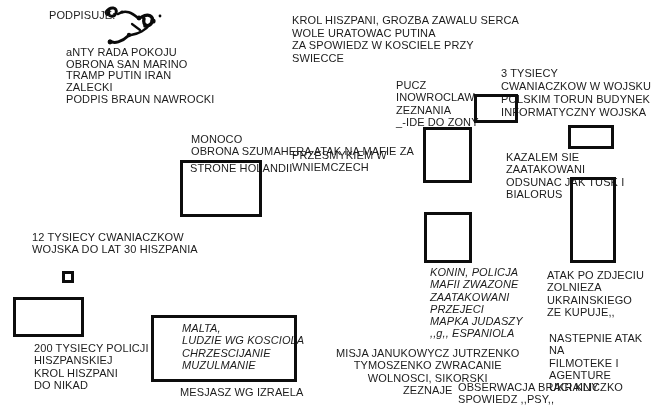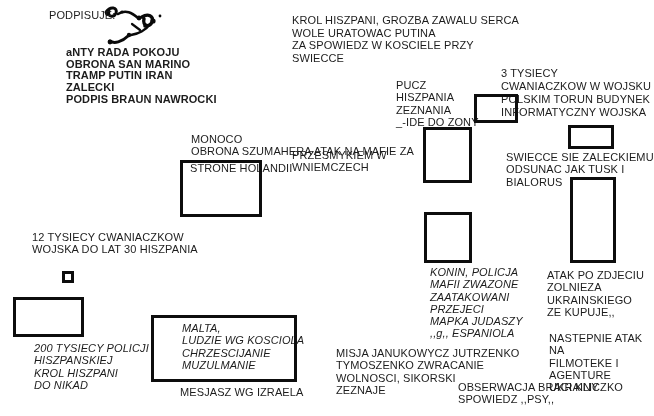--- a/index.html
+++ b/index.html
@@ -20,33 +20,33 @@
     margin-left:24px;
   }
   .box{
     position:absolute;
     border:3px solid #0d0d0d;
     background:transparent;
     box-sizing:border-box;
   }
   
   #t-podpisuje{left:25px;top:9px;}
-  #t-anty{left:42px;top:47px;line-height:11.7px;font-weight:bold;}
+  #t-anty{left:42px;top:47px;line-height:11.7px;}
   #t-krol{left:268px;top:14px;line-height:12.6px;}
   #t-pucz{left:372px;top:79px;}
   #t-tysiecy5{left:477px;top:67px;line-height:12.9px;}
   #t-monoco{left:167px;top:133px;}
   #t-przesmykiem{left:268px;top:149px;}
   #t-strone{left:166px;top:162px;}
   #t-kazalem{left:482px;top:151px;}
   #t-tysiecy10{left:8px;top:231px;}
-  #t-policji{left:10px;top:342px;font-style:italic;}
+  #t-policji{left:10px;top:342px;}
   #t-malta{left:158px;top:322px;font-style:italic;}
   #t-mesjasz{left:156px;top:386px;}
-  #t-misja{left:312px;top:347px;}
+  #t-misja{left:312px;top:347px;text-align:center;}
   #t-konin{left:406px;top:266px;font-style:italic;}
   #t-atak{left:523px;top:269px;}
   #t-nastepnie{left:525px;top:332px;}
   #t-obserwacja{left:434px;top:381px;}
   
   #box-informatyczny{left:474px;top:94px;width:44px;height:29px;}
   #box-pucz{left:423px;top:127px;width:49px;height:56px;}
   #box-right-small{left:568px;top:125px;width:46px;height:24px;}
   #box-right-tall{left:570px;top:177px;width:46px;height:86px;}
   #box-holandii{left:180px;top:160px;width:82px;height:57px;}
@@ -84,33 +84,33 @@
 <div id="t-anty" class="blk">aNTY RADA POKOJU
 OBRONA SAN MARINO
 TRAMP PUTIN IRAN
 ZALECKI
 PODPIS BRAUN NAWROCKI</div>
 <div id="t-krol" class="blk">KROL HISZPANI, GROZBA ZAWALU SERCA
 WOLE URATOWAC PUTINA
 ZA SPOWIEDZ W KOSCIELE PRZY
 SWIECCE</div>
 <div id="t-pucz" class="blk">PUCZ
-HISZPANIA
+INOWROCLAW
 ZEZNANIA
 _-IDE DO ZONY</div>
 <div id="t-tysiecy5" class="blk">3 TYSIECY
 CWANIACZKOW W WOJSKU
 POLSKIM TORUN BUDYNEK
 INFORMATYCZNY WOJSKA</div>
 <div id="t-monoco" class="blk">MONOCO
 OBRONA SZUMAHERA  ATAK NA MAFIE ZA</div>
 <div id="t-przesmykiem" class="blk">PRZESMYKIEM W
 WNIEMCZECH</div>
 <div id="t-strone" class="blk">STRONE HOLANDII</div>
-<div id="t-kazalem" class="blk">SWIECCE SIE ZALECKIEMU
+<div id="t-kazalem" class="blk">KAZALEM SIE ZAATAKOWANI
 ODSUNAC JAK TUSK I BIALORUS</div>
 <div id="t-tysiecy10" class="blk">12 TYSIECY CWANIACZKOW
 WOJSKA DO LAT 30 HISZPANIA</div>
 <div id="t-policji" class="blk">200 TYSIECY POLICJI
 HISZPANSKIEJ
 KROL HISZPANI
 DO NIKAD</div>
 <div id="t-malta" class="blk">MALTA,
 LUDZIE WG KOSCIOLA
 CHRZESCIJANIE

